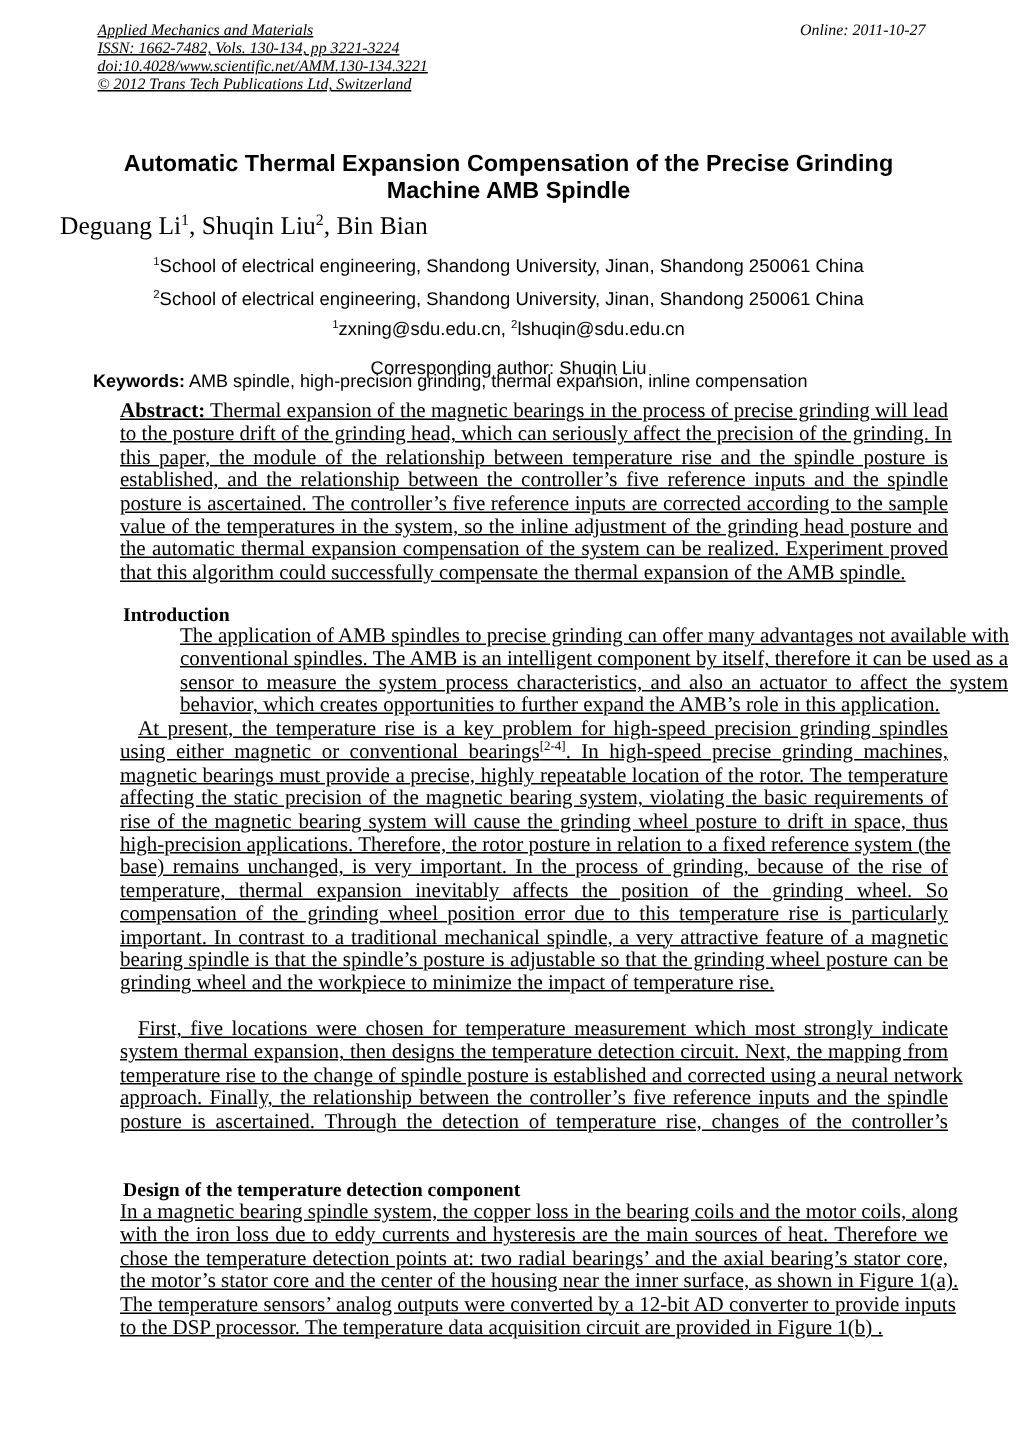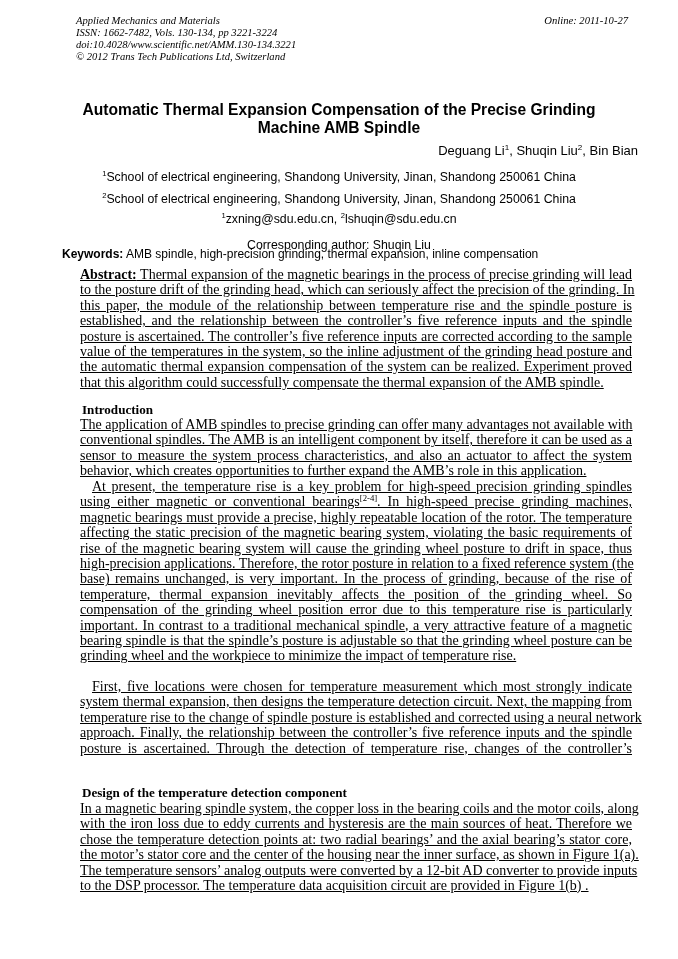--- a/index.html
+++ b/index.html
@@ -15,27 +15,28 @@
       color: #000;
     }
     .page {
       position: absolute;
       left: 0; top: 0;
       width: 678px;
       height: 959px;
     }
     .journal-header {
       position: absolute;
-      left: 76px;
+      left: 65px;
       top: 15px;
       width: 552px;
       font-family: "Liberation Serif", serif;
       font-style: italic;
       font-size: 10.6px;
       line-height: 12px;
+      text-decoration: underline;
     }
     .journal-header .right {
       position: absolute;
       right: 0;
       top: 0;
     }
     .title {
       position: absolute;
       left: 40px;
       top: 101px;
@@ -44,23 +45,23 @@
       font-family: "Liberation Sans", sans-serif;
       font-weight: bold;
       font-size: 15.6px;
       line-height: 18px;
     }
     .authors {
       position: absolute;
       left: 40px;
       top: 142px;
       width: 598px;
-      text-align: right;
-      font-family: Liberation Sans, sans-serif;
-      font-size: 13px;
+      text-align: left;
+      font-family: Liberation Serif, serif;
+      font-size: 17px;
       line-height: 18px;
     }
     .affil {
       position: absolute;
       left: 40px;
       width: 598px;
       text-align: center;
       font-family: "Liberation Sans", sans-serif;
       font-size: 12.3px;
       line-height: 14px;
@@ -161,21 +162,21 @@
     <span class="line">this paper, the module of the relationship between temperature rise and the spindle posture is</span>
     <span class="line">established, and the relationship between the controller’s five reference inputs and the spindle</span>
     <span class="line">posture is ascertained. The controller’s five reference inputs are corrected according to the sample</span>
     <span class="line">value of the temperatures in the system, so the inline adjustment of the grinding head posture and</span>
     <span class="line">the automatic thermal expansion compensation of the system can be realized. Experiment proved</span>
     <span class="line last">that this algorithm could successfully compensate the thermal expansion of the AMB spindle.</span>
   </div>
 
   <div class="section-heading" style="top:402px;">Introduction</div>
 
-  <div class="body-block" style="top:417px;">
+  <div class="body-block" style="top:417px;margin-left:40px;">
     <span class="line">The application of AMB spindles to precise grinding can offer many advantages not available with</span>
     <span class="line">conventional spindles. The AMB is an intelligent component by itself, therefore it can be used as a</span>
     <span class="line">sensor to measure the system process characteristics, and also an actuator to affect the system</span>
     <span class="line last">behavior, which creates opportunities to further expand the AMB’s role in this application.</span>
   </div>
 
   <div class="body-block" style="top:479px;">
     <span class="line indent">At present, the temperature rise is a key problem for high-speed precision grinding spindles</span>
     <span class="line"><span>using either magnetic or conventional bearings</span><sup>[2-4]</sup><span>. In high-speed precise grinding machines,</span></span>
     <span class="line">magnetic bearings must provide a precise, highly repeatable location of the rotor. The temperature</span>

